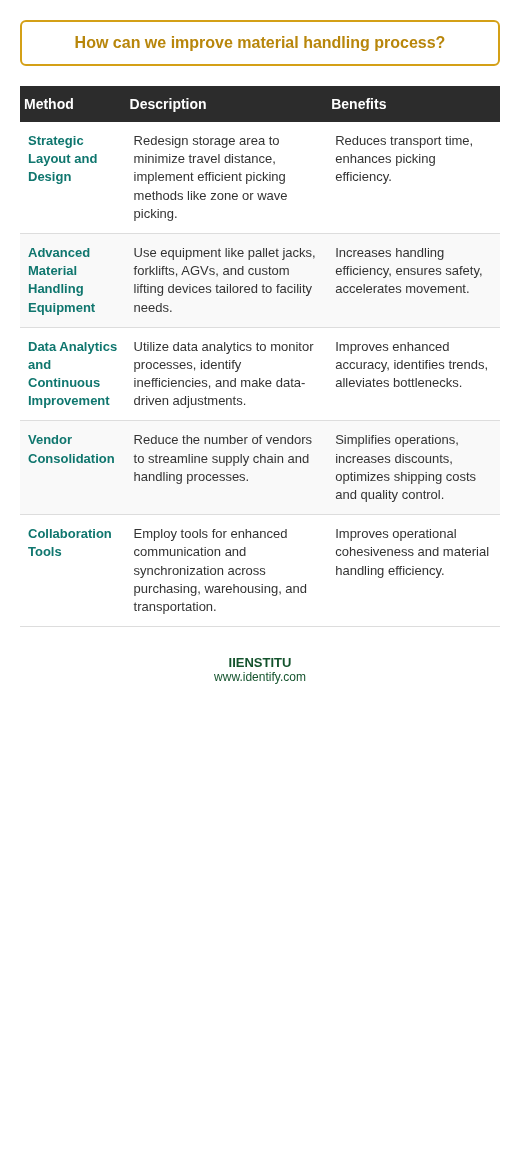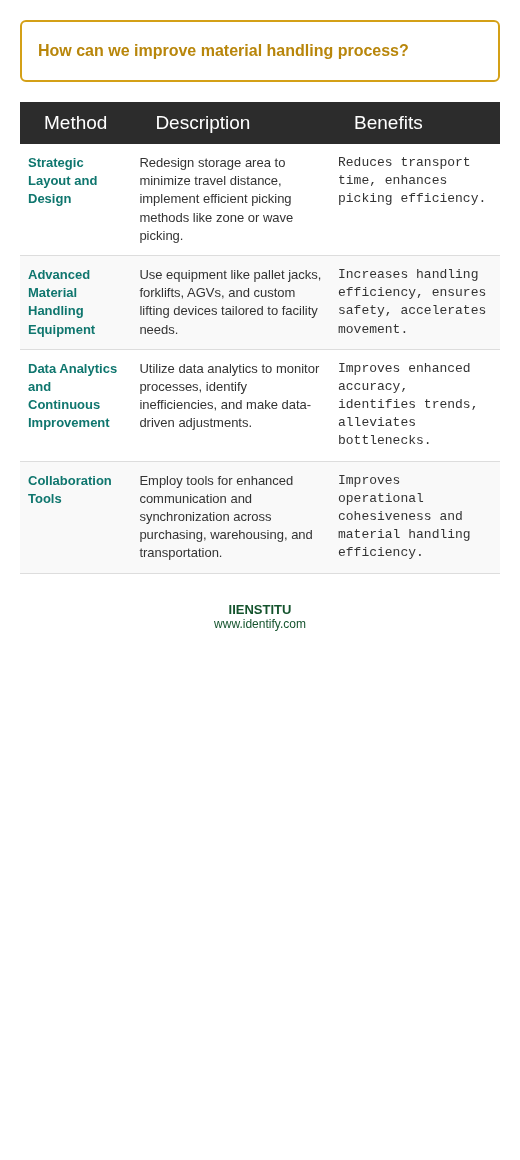--- a/index.html
+++ b/index.html
@@ -8,43 +8,44 @@
       padding: 0;
     }
     body {
       width: 520px;
       min-height: 1160px;
       font-family: Arial, sans-serif;
       background: #fff;
       padding: 20px;
     }
     .page-title {
+      text-align: center;
       font-size: 16px;
       font-weight: bold;
       color: #b8860b;
       border: 2px solid #d4a017;
       border-radius: 6px;
-      padding: 20px 16px;
+      padding: 12px 16px;
       margin-bottom: 20px;
       background: #fff;
     }
     table {
       width: 100%;
       border-collapse: collapse;
       font-size: 13px;
     }
     thead tr {
       background: #2c2c2c;
       color: #fff;
     }
     thead th {
-      padding: 10px 24px;
+      padding: 10px 4px;
       text-align: left;
-      font-weight: normal;
-      font-size: 19px;
+      font-weight: bold;
+      font-size: 14px;
     }
     tbody tr {
       border-bottom: 1px solid #ddd;
     }
     tbody tr:nth-child(odd) {
       background: #fff;
     }
     tbody tr:nth-child(even) {
       background: #f9f9f9;
     }
@@ -58,21 +59,20 @@
       font-weight: bold;
       width: 22%;
       color: #0f766e;
     }
     td.description {
       width: 42%;
       margin-left: 48px;
     }
     td.benefits {
       width: 36%;
-      font-family: Liberation Mono, monospace;
     }
     .footer {
       text-align: center;
       margin-top: 28px;
       font-size: 12px;
       color: #14532d;
     }
     .footer .brand {
       font-weight: bold;
       font-size: 13px;
@@ -103,20 +103,25 @@
         <td class="method">Advanced Material Handling Equipment</td>
         <td class="description">Use equipment like pallet jacks, forklifts, AGVs, and custom lifting devices tailored to facility needs.</td>
         <td class="benefits">Increases handling efficiency, ensures safety, accelerates movement.</td>
       </tr>
       <tr>
         <td class="method">Data Analytics and Continuous Improvement</td>
         <td class="description">Utilize data analytics to monitor processes, identify inefficiencies, and make data-driven adjustments.</td>
         <td class="benefits">Improves enhanced accuracy, identifies trends, alleviates bottlenecks.</td>
       </tr>
       <tr>
+        <td class="method">Vendor Consolidation</td>
+        <td class="description">Reduce the number of vendors to streamline supply chain and handling processes.</td>
+        <td class="benefits">Simplifies operations, increases discounts, optimizes shipping costs and quality control.</td>
+      </tr>
+      <tr>
         <td class="method">Collaboration Tools</td>
         <td class="description">Employ tools for enhanced communication and synchronization across purchasing, warehousing, and transportation.</td>
         <td class="benefits">Improves operational cohesiveness and material handling efficiency.</td>
       </tr>
     </tbody>
 </table>
 
 <div class="footer">
   <div class="brand">IIENSTITU</div>
   <div>www.identify.com</div>

